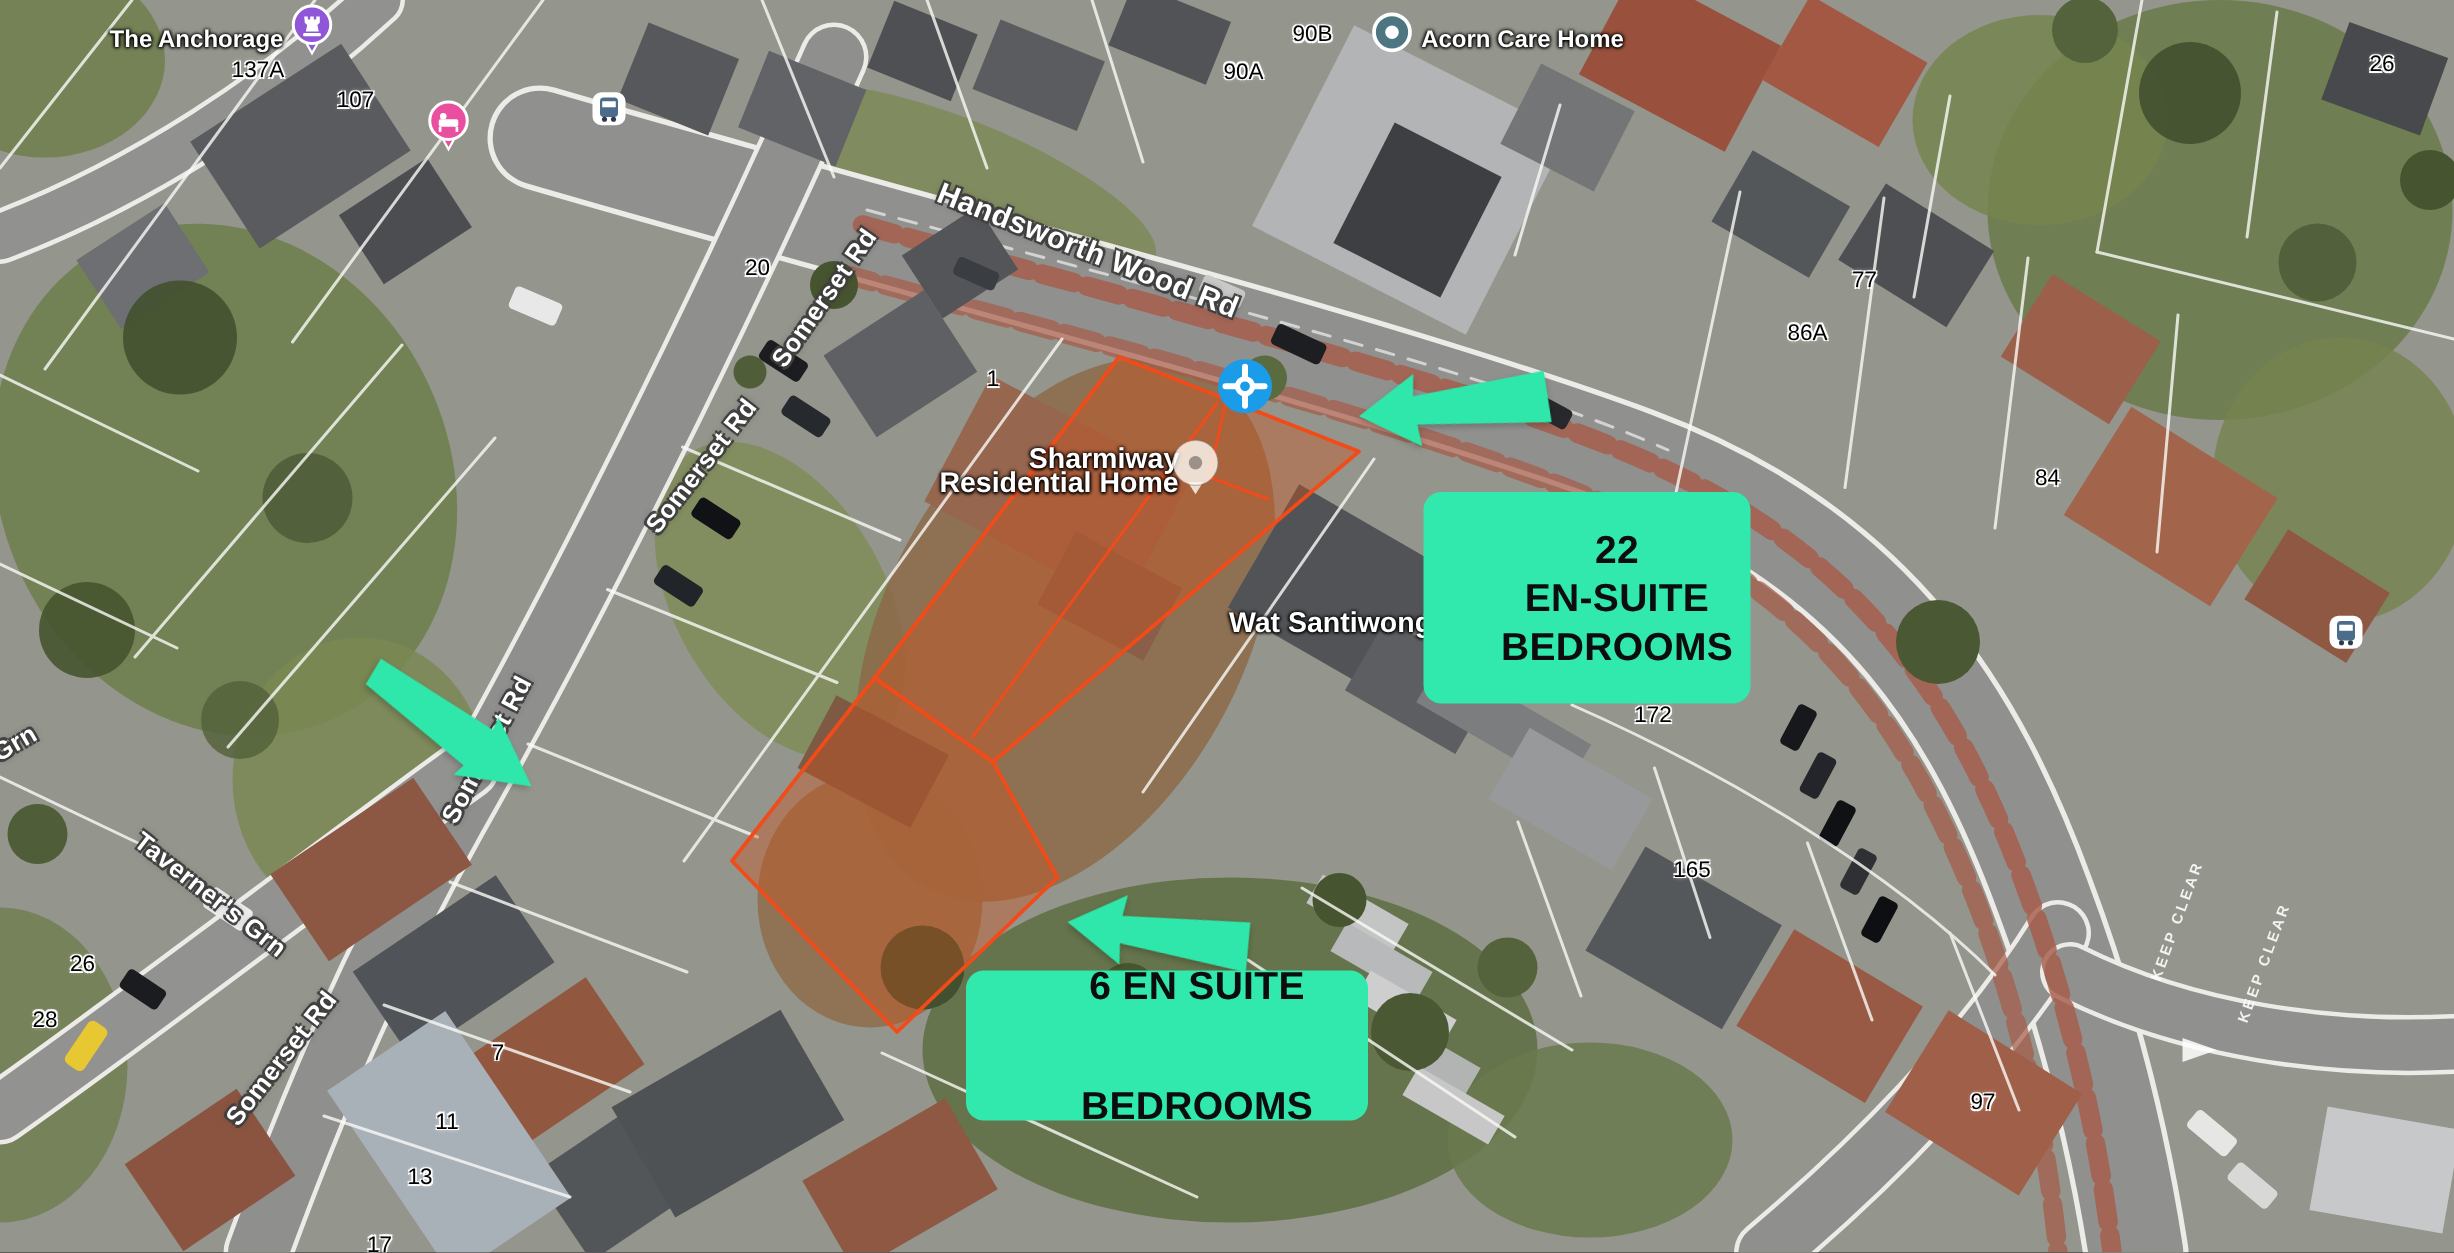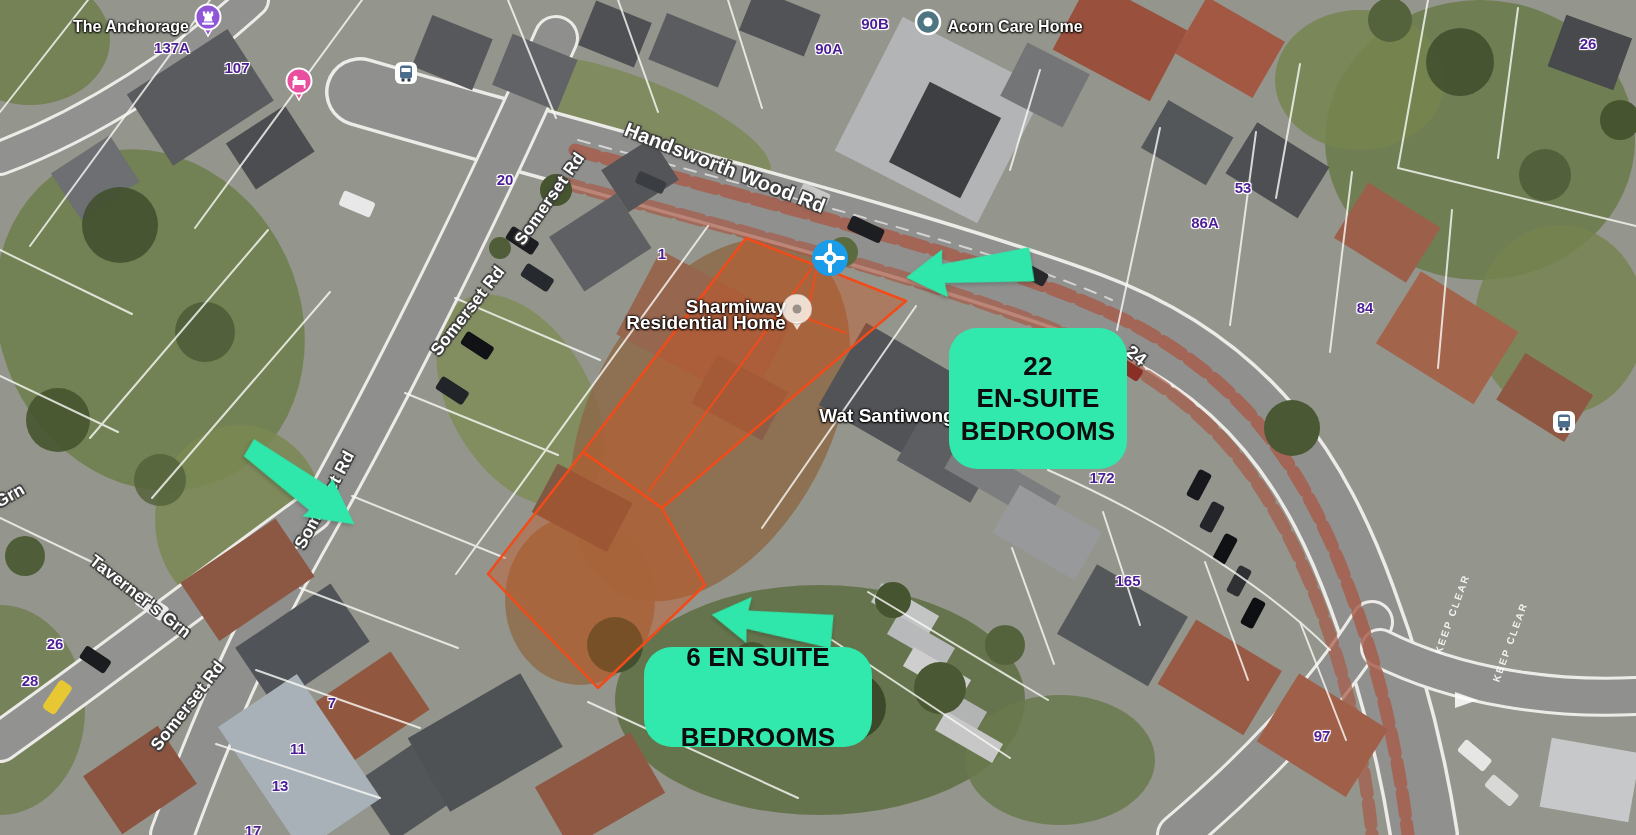--- a/index.html
+++ b/index.html
@@ -1,33 +1,33 @@
 <!DOCTYPE html>
 <html style="--badge-bg: #31E9AD; --badge-text: #0D0D0D; --arrow: #2FE7AA; --hl-stroke: #F24B1A; --hl-fill: rgba(207,82,26,0.38); --marker-blue: #1A9CE8;"><head>
 <meta charset="utf-8">
 <style>
   html,body{margin:0;padding:0;background:#222;}
   .stage{position:relative;width:1636px;height:835px;overflow:hidden;
          font-family:"Liberation Sans",sans-serif;background:#97988f;}
   .stage svg.base{position:absolute;left:0;top:0;}
   .lbl{position:absolute;white-space:nowrap;transform:translate(-50%,-50%);z-index:30;}
-  .hn{color:#4c1d95;font-weight:700;font-size:15px;
+  .hn{color:#000000;font-weight:400;font-size:15px;
       text-shadow:-1px -1px 0 #fff,1px -1px 0 #fff,-1px 1px 0 #fff,1px 1px 0 #fff,0 0 3px #fff;}
   .roadlbl{color:#fff;font-weight:700;font-size:17px;letter-spacing:.3px;
       text-shadow:-1.5px -1.5px 0 rgba(62,62,62,.95),1.5px -1.5px 0 rgba(62,62,62,.95),
                   -1.5px 1.5px 0 rgba(62,62,62,.95),1.5px 1.5px 0 rgba(62,62,62,.95),0 0 4px rgba(40,40,40,.6);}
   .bigroad{font-size:20px;}
   .place{color:#fff;font-weight:600;font-size:16px;
       text-shadow:0 1px 2px rgba(0,0,0,.9),0 0 3px rgba(0,0,0,.85),1px 0 2px rgba(0,0,0,.7),-1px 0 2px rgba(0,0,0,.7);}
   .place.small{font-size:19px;}
   .paint{color:rgba(255,255,255,.88);font-weight:700;font-size:10px;letter-spacing:2px;z-index:20;}
   .badge{position:absolute;display:flex;flex-direction:column;align-items:center;justify-content:center;
       background:var(--badge-bg,#31e9ad);color:var(--badge-text,#0d0d0d);
-      border-radius:28px;z-index:50;text-align:center;
-      font-weight:800;font-size:26px;line-height:1.25;letter-spacing:.2px;}
+      border-radius:12px;z-index:50;text-align:center;
+      font-weight:800;font-size:26px;line-height:1.25;letter-spacing:.2px;padding-left:40px;}
   .badge span{display:block;}
   .arrow{position:absolute;z-index:40;}
   .arrow svg{display:block;filter:drop-shadow(0 2px 2px rgba(0,0,0,.22));}
   .arrow polygon{fill:var(--arrow,#2fe7aa);}
   .icon{position:absolute;transform:translate(-50%,-50%);z-index:35;}
   .hl-poly{fill:var(--hl-fill,rgba(207,82,26,.38));stroke:var(--hl-stroke,#f24b1a);
       stroke-width:2.5;stroke-linejoin:round;}
   .hl-line{fill:none;stroke:var(--hl-stroke,#f24b1a);stroke-width:2;opacity:.95;}
 </style>
 </head>
@@ -222,23 +222,23 @@
   <span class="lbl place small" style="left:736px;top:307px;">Sharmiway</span>
   <span class="lbl place small" style="left:706px;top:323px;">Residential Home</span>
   <span class="lbl place small" style="left:887px;top:416px;">Wat Santiwong</span>
 
   <span class="lbl hn" style="left:172px;top:47px;">137A</span>
   <span class="lbl hn" style="left:237px;top:67px;">107</span>
   <span class="lbl hn" style="left:875px;top:23px;">90B</span>
   <span class="lbl hn" style="left:829px;top:48px;">90A</span>
   <span class="lbl hn" style="left:505px;top:179px;">20</span>
   <span class="lbl hn" style="left:662px;top:253px;">1</span>
-  <span class="lbl hn" style="left:1243px;top:187px;">53</span>
+  <span class="lbl hn" style="left:1243px;top:187px;">77</span>
   <span class="lbl hn" style="left:1205px;top:222px;">86A</span>
-  <span class="lbl hn" style="left:1365px;top:307px;">84</span>
+  <span class="lbl hn" style="left:1365px;top:319px;">84</span>
   <span class="lbl hn" style="left:1588px;top:43px;">26</span>
   <span class="lbl hn" style="left:1102px;top:477px;">172</span>
   <span class="lbl hn" style="left:1128px;top:580px;">165</span>
   <span class="lbl hn" style="left:1322px;top:735px;">97</span>
   <span class="lbl hn" style="left:55px;top:643px;">26</span>
   <span class="lbl hn" style="left:30px;top:680px;">28</span>
   <span class="lbl hn" style="left:332px;top:702px;">7</span>
   <span class="lbl hn" style="left:298px;top:748px;">11</span>
   <span class="lbl hn" style="left:280px;top:774px;margin-top:11px;">13</span>
   <span class="lbl hn" style="left:253px;top:830px;">17</span>

